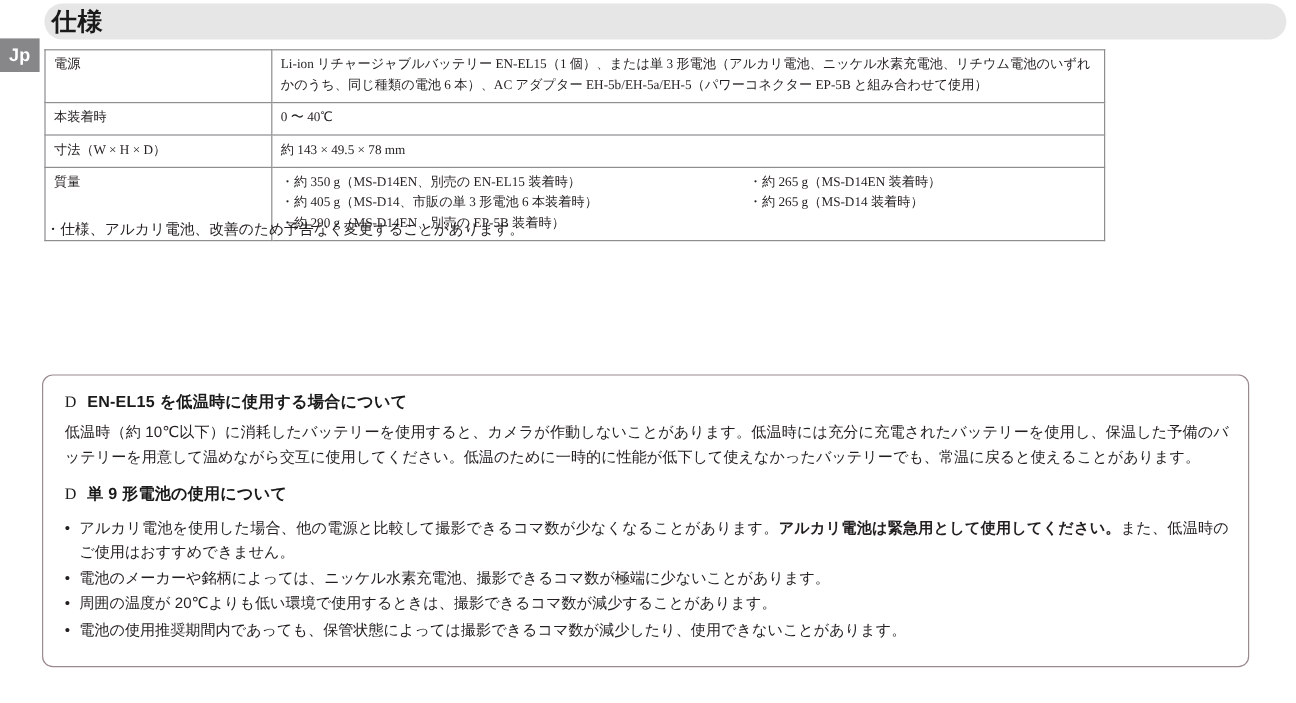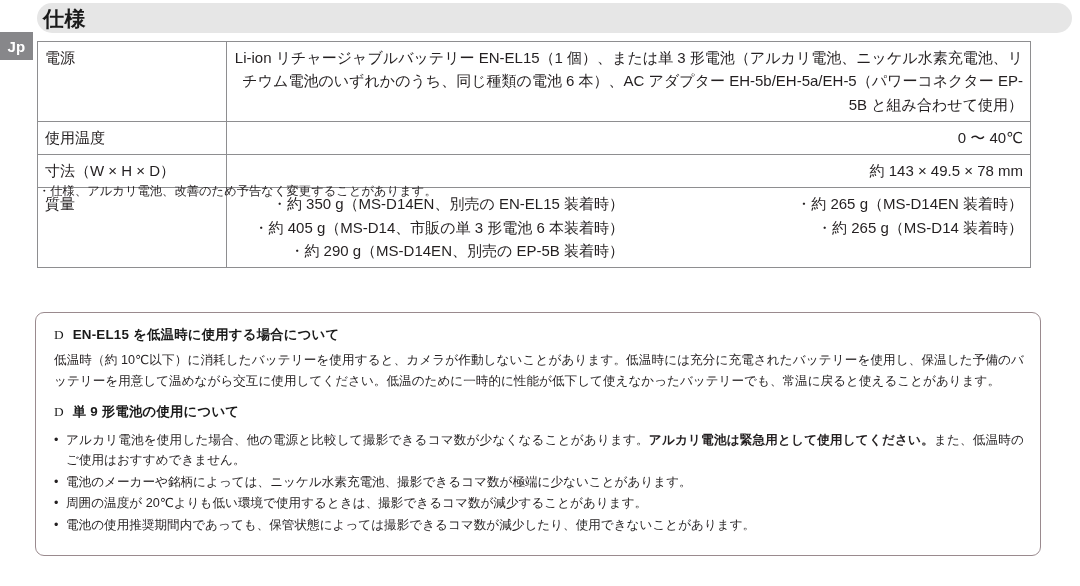--- a/index.html
+++ b/index.html
@@ -60,38 +60,38 @@
     padding-left: 6px;
     color: #1a1a1a;
     letter-spacing: 0.5px;
   }
 
   
   .spec-table {
     position: absolute;
     left: 37px;
     top: 41px;
-    width: 994px;
+    width: 884px;
     border-collapse: collapse;
     table-layout: fixed;
-    font-size: 15px;
+    font-size: 11px;
     line-height: 1.55;
     color: #231f20;
+    font-family: Liberation Serif, serif;
   }
   .spec-table td {
     border: 1px solid #8e8e90;
     padding: 4px 7px 5px 7px;
     vertical-align: top;
   }
   .spec-table td.label {
     width: 174px;
   }
   .spec-table td.value {
     width: auto;
-    text-align: right;
   }
   .spec-table .txt {
     display: block;
   }
 
   .two-col {
     display: flex;
     width: 100%;
   }
   .two-col .col-a {
@@ -196,21 +196,21 @@
       <tr>
         <td class="label">
           <span class="txt">電源</span>
         </td>
         <td class="value">
           <span class="txt">Li-ion リチャージャブルバッテリー EN-EL15（1 個）、または単 3 形電池（アルカリ電池、ニッケル水素充電池、リチウム電池のいずれかのうち、同じ種類の電池 6 本）、AC アダプター EH-5b/EH-5a/EH-5（パワーコネクター EP-5B と組み合わせて使用）</span>
         </td>
       </tr>
       <tr>
         <td class="label">
-          <span class="txt">使用温度</span>
+          <span class="txt">本装着時</span>
         </td>
         <td class="value">
           <span class="txt">0 〜 40℃</span>
         </td>
       </tr>
       <tr>
         <td class="label">
           <span class="txt">寸法（W × H × D）</span>
         </td>
         <td class="value">

